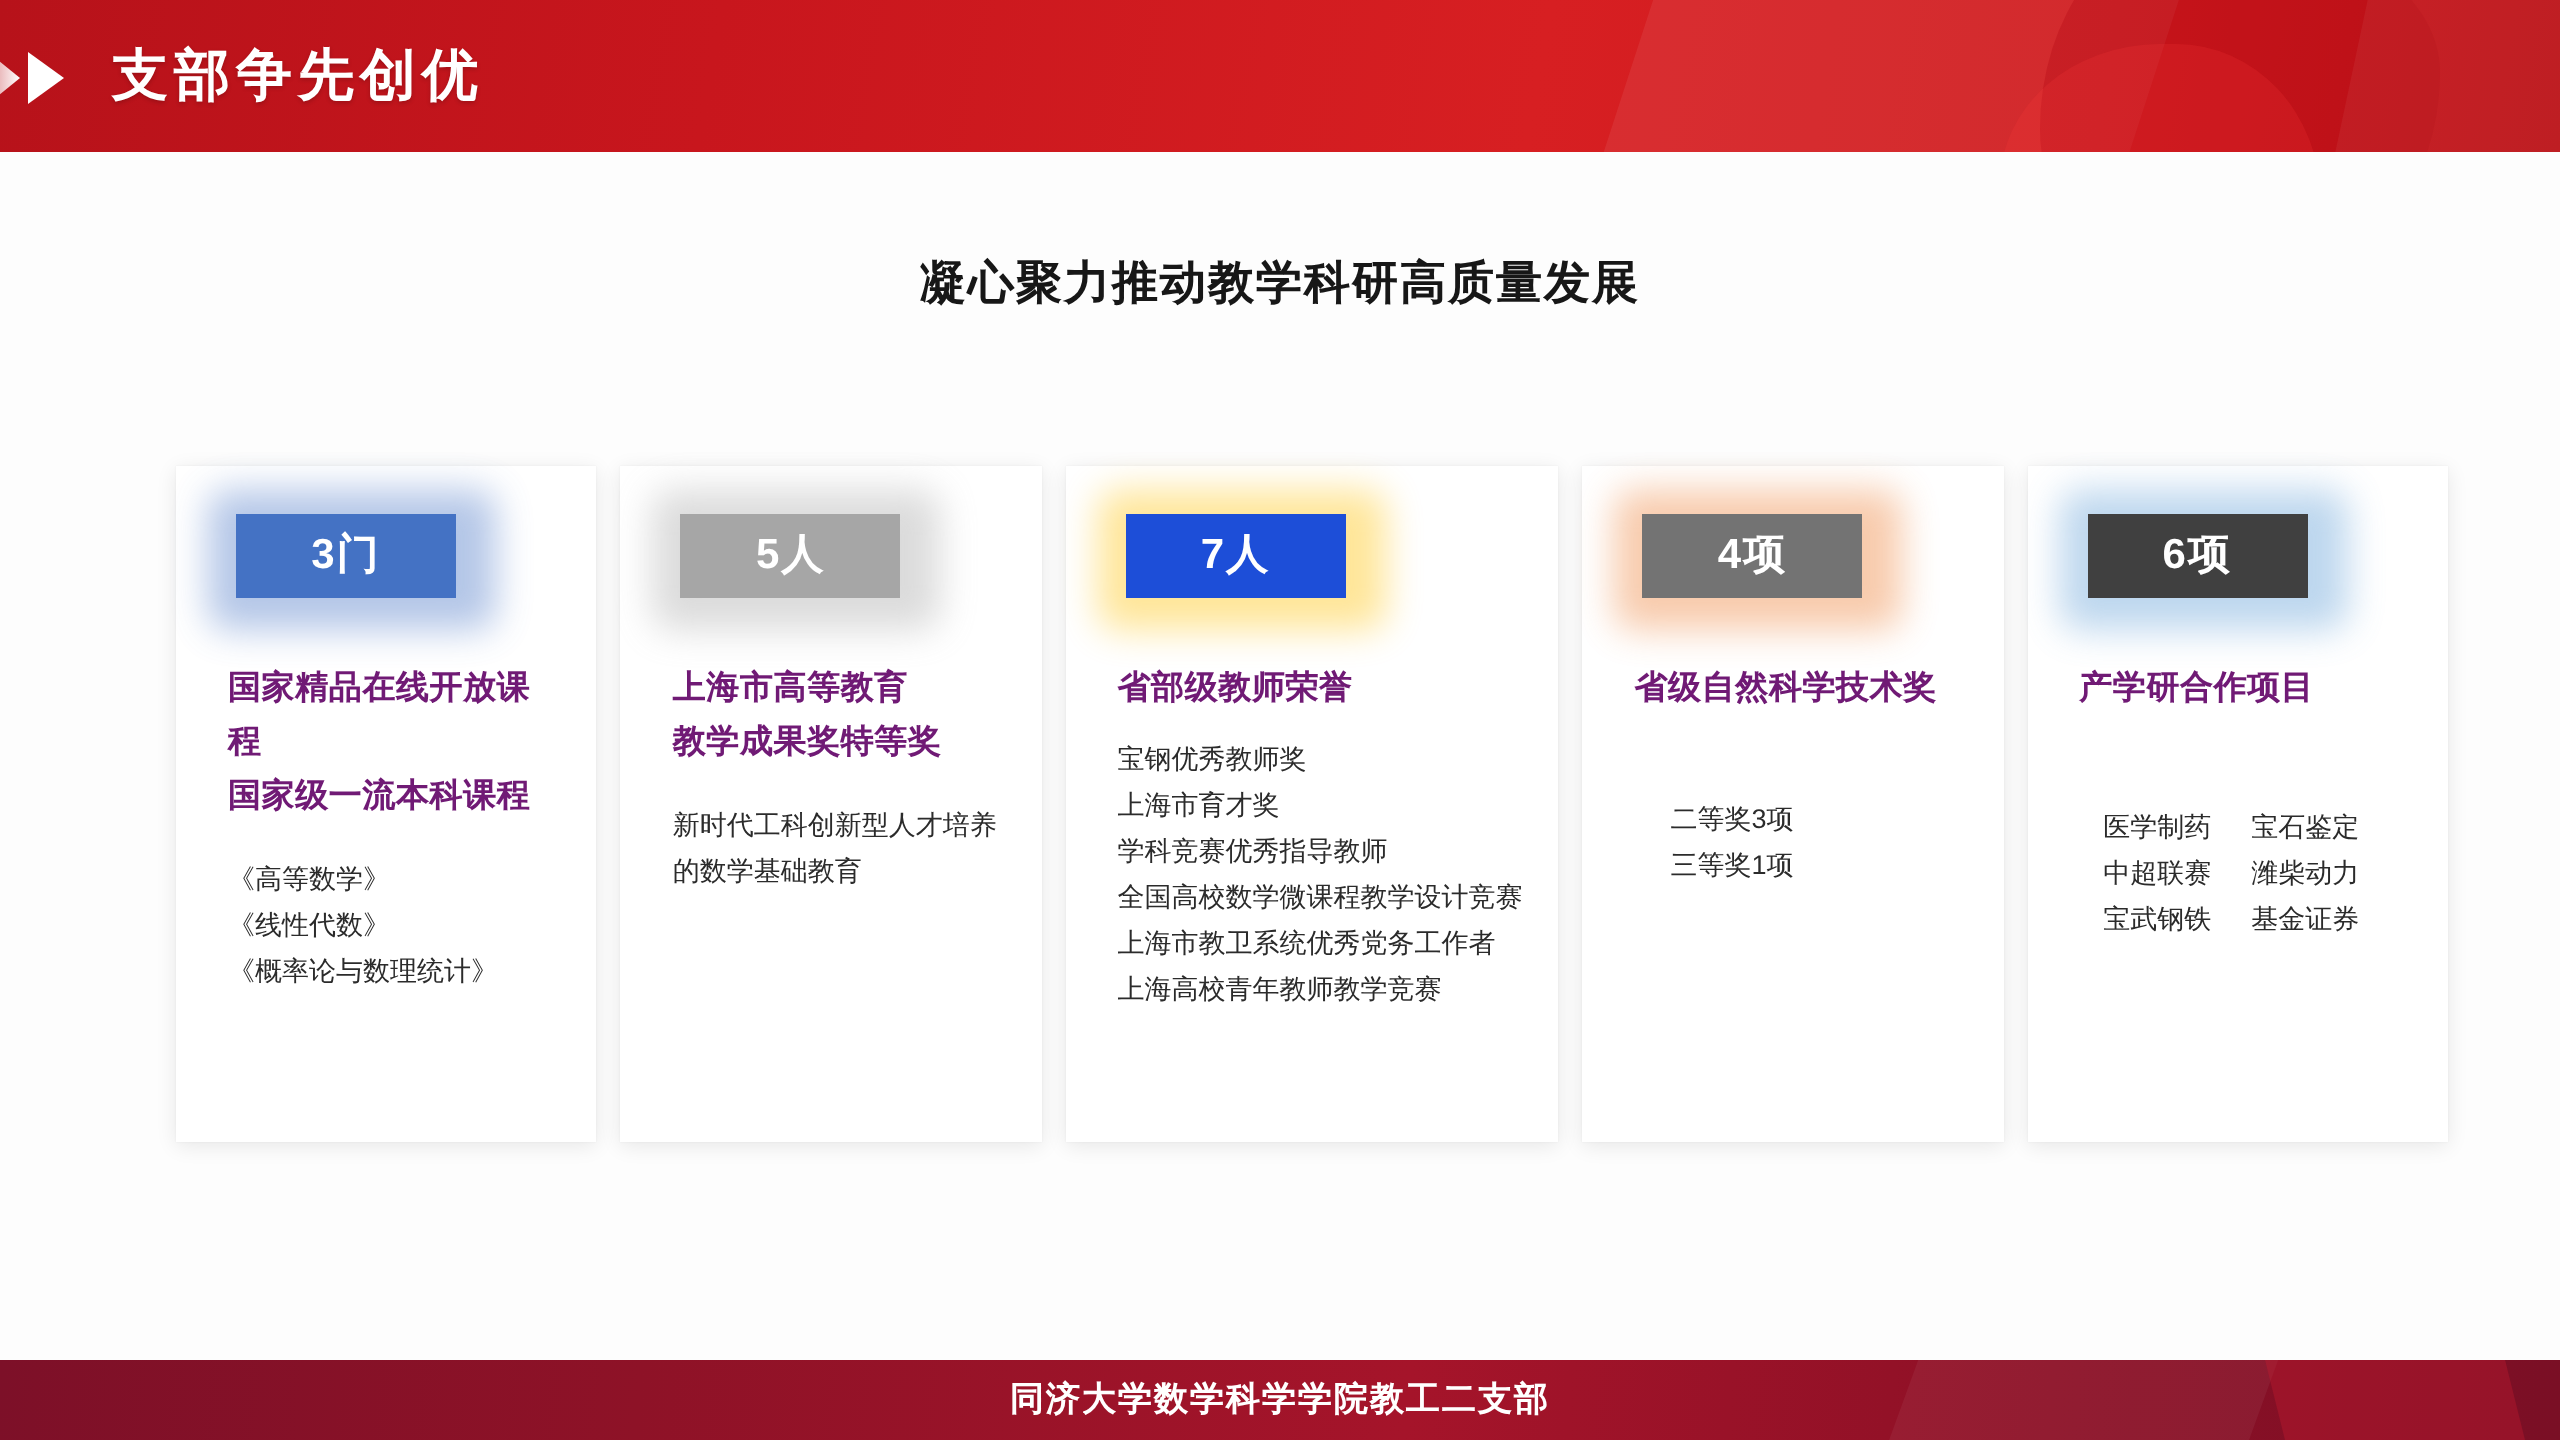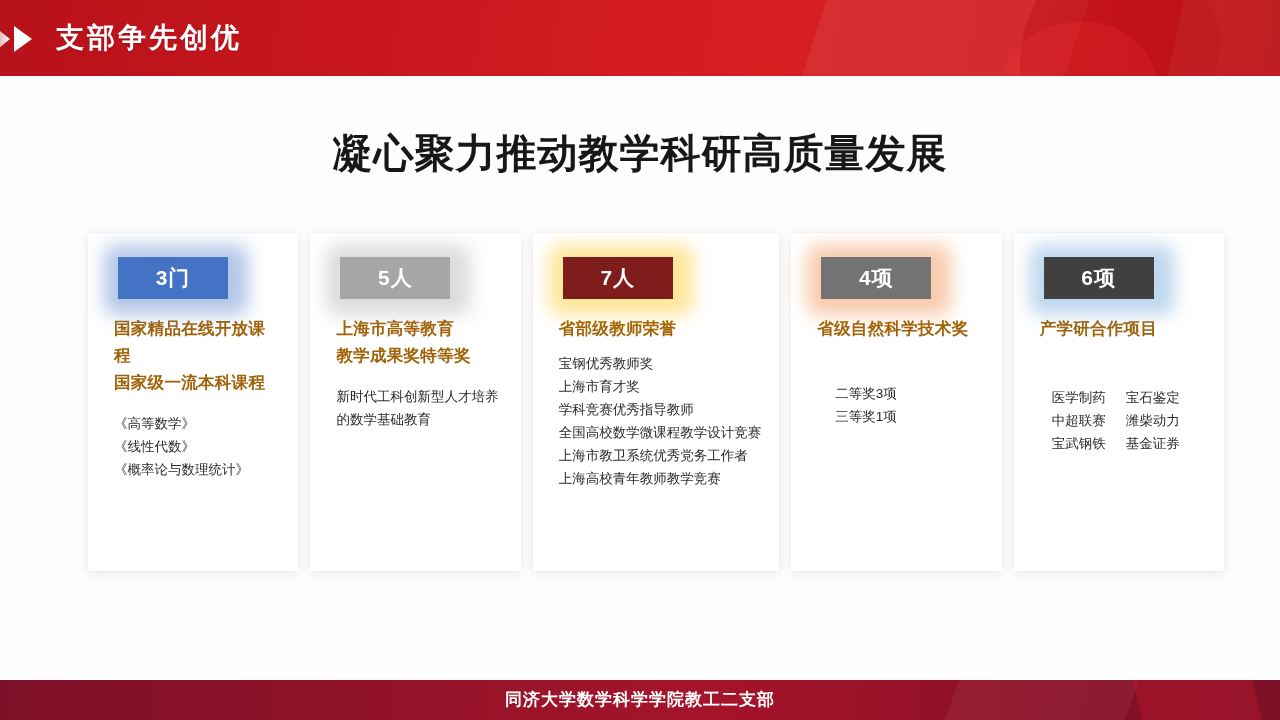--- a/index.html
+++ b/index.html
@@ -76,21 +76,21 @@
     line-height: 40px;
     text-shadow: 0 1px 2px rgba(0,0,0,0.18);
   }
 
   
   .slide-title {
     position: absolute;
     left: 0; top: 126px;
     width: 1280px;
     text-align: center;
-    font-size: 40px;
+    font-size: 23px;
     font-weight: bold;
     color: #171717;
     letter-spacing: 1px;
   }
 
   
   .cards {
     position: absolute;
     left: 88px; top: 233px;
     width: 1136px;
@@ -128,22 +128,22 @@
     min-width: 62px;
     padding: 8px 24px;
     text-align: center;
     color: #ffffff;
     font-size: 21px;
     font-weight: bold;
     letter-spacing: 1px;
     line-height: 26px;
   }
   .card-heading {
-    margin: 16px 0 0 8px;
-    color: #a16207;
+    margin: 32px 0 0 8px;
+    color: #701a75;
     font-size: 16.5px;
     font-weight: bold;
     line-height: 27px;
     letter-spacing: 0.3px;
   }
   .card-heading .hl {
     display: block;
   }
   .card-body {
     margin: 16px 0 0 8px;
@@ -252,21 +252,21 @@
         <span class="hl">教学成果奖特等奖</span>
       </div>
       <div class="card-body wrapped">
         <span class="line">新时代工科创新型人才培养的数学基础教育</span>
       </div>
     </div>
 
     <div class="card">
       <div class="badge-wrap">
         <div class="badge-glow" style="background:#ffc000"></div>
-        <div class="badge" style="background:#7f1d1d">7人</div>
+        <div class="badge" style="background:#1d4ed8">7人</div>
       </div>
       <div class="card-heading">
         <span class="hl">省部级教师荣誉</span>
       </div>
       <div class="card-body" style="margin-top:10px">
         <span class="line">宝钢优秀教师奖</span>
         <span class="line">上海市育才奖</span>
         <span class="line">学科竞赛优秀指导教师</span>
         <span class="line">全国高校数学微课程教学设计竞赛</span>
         <span class="line">上海市教卫系统优秀党务工作者</span>

